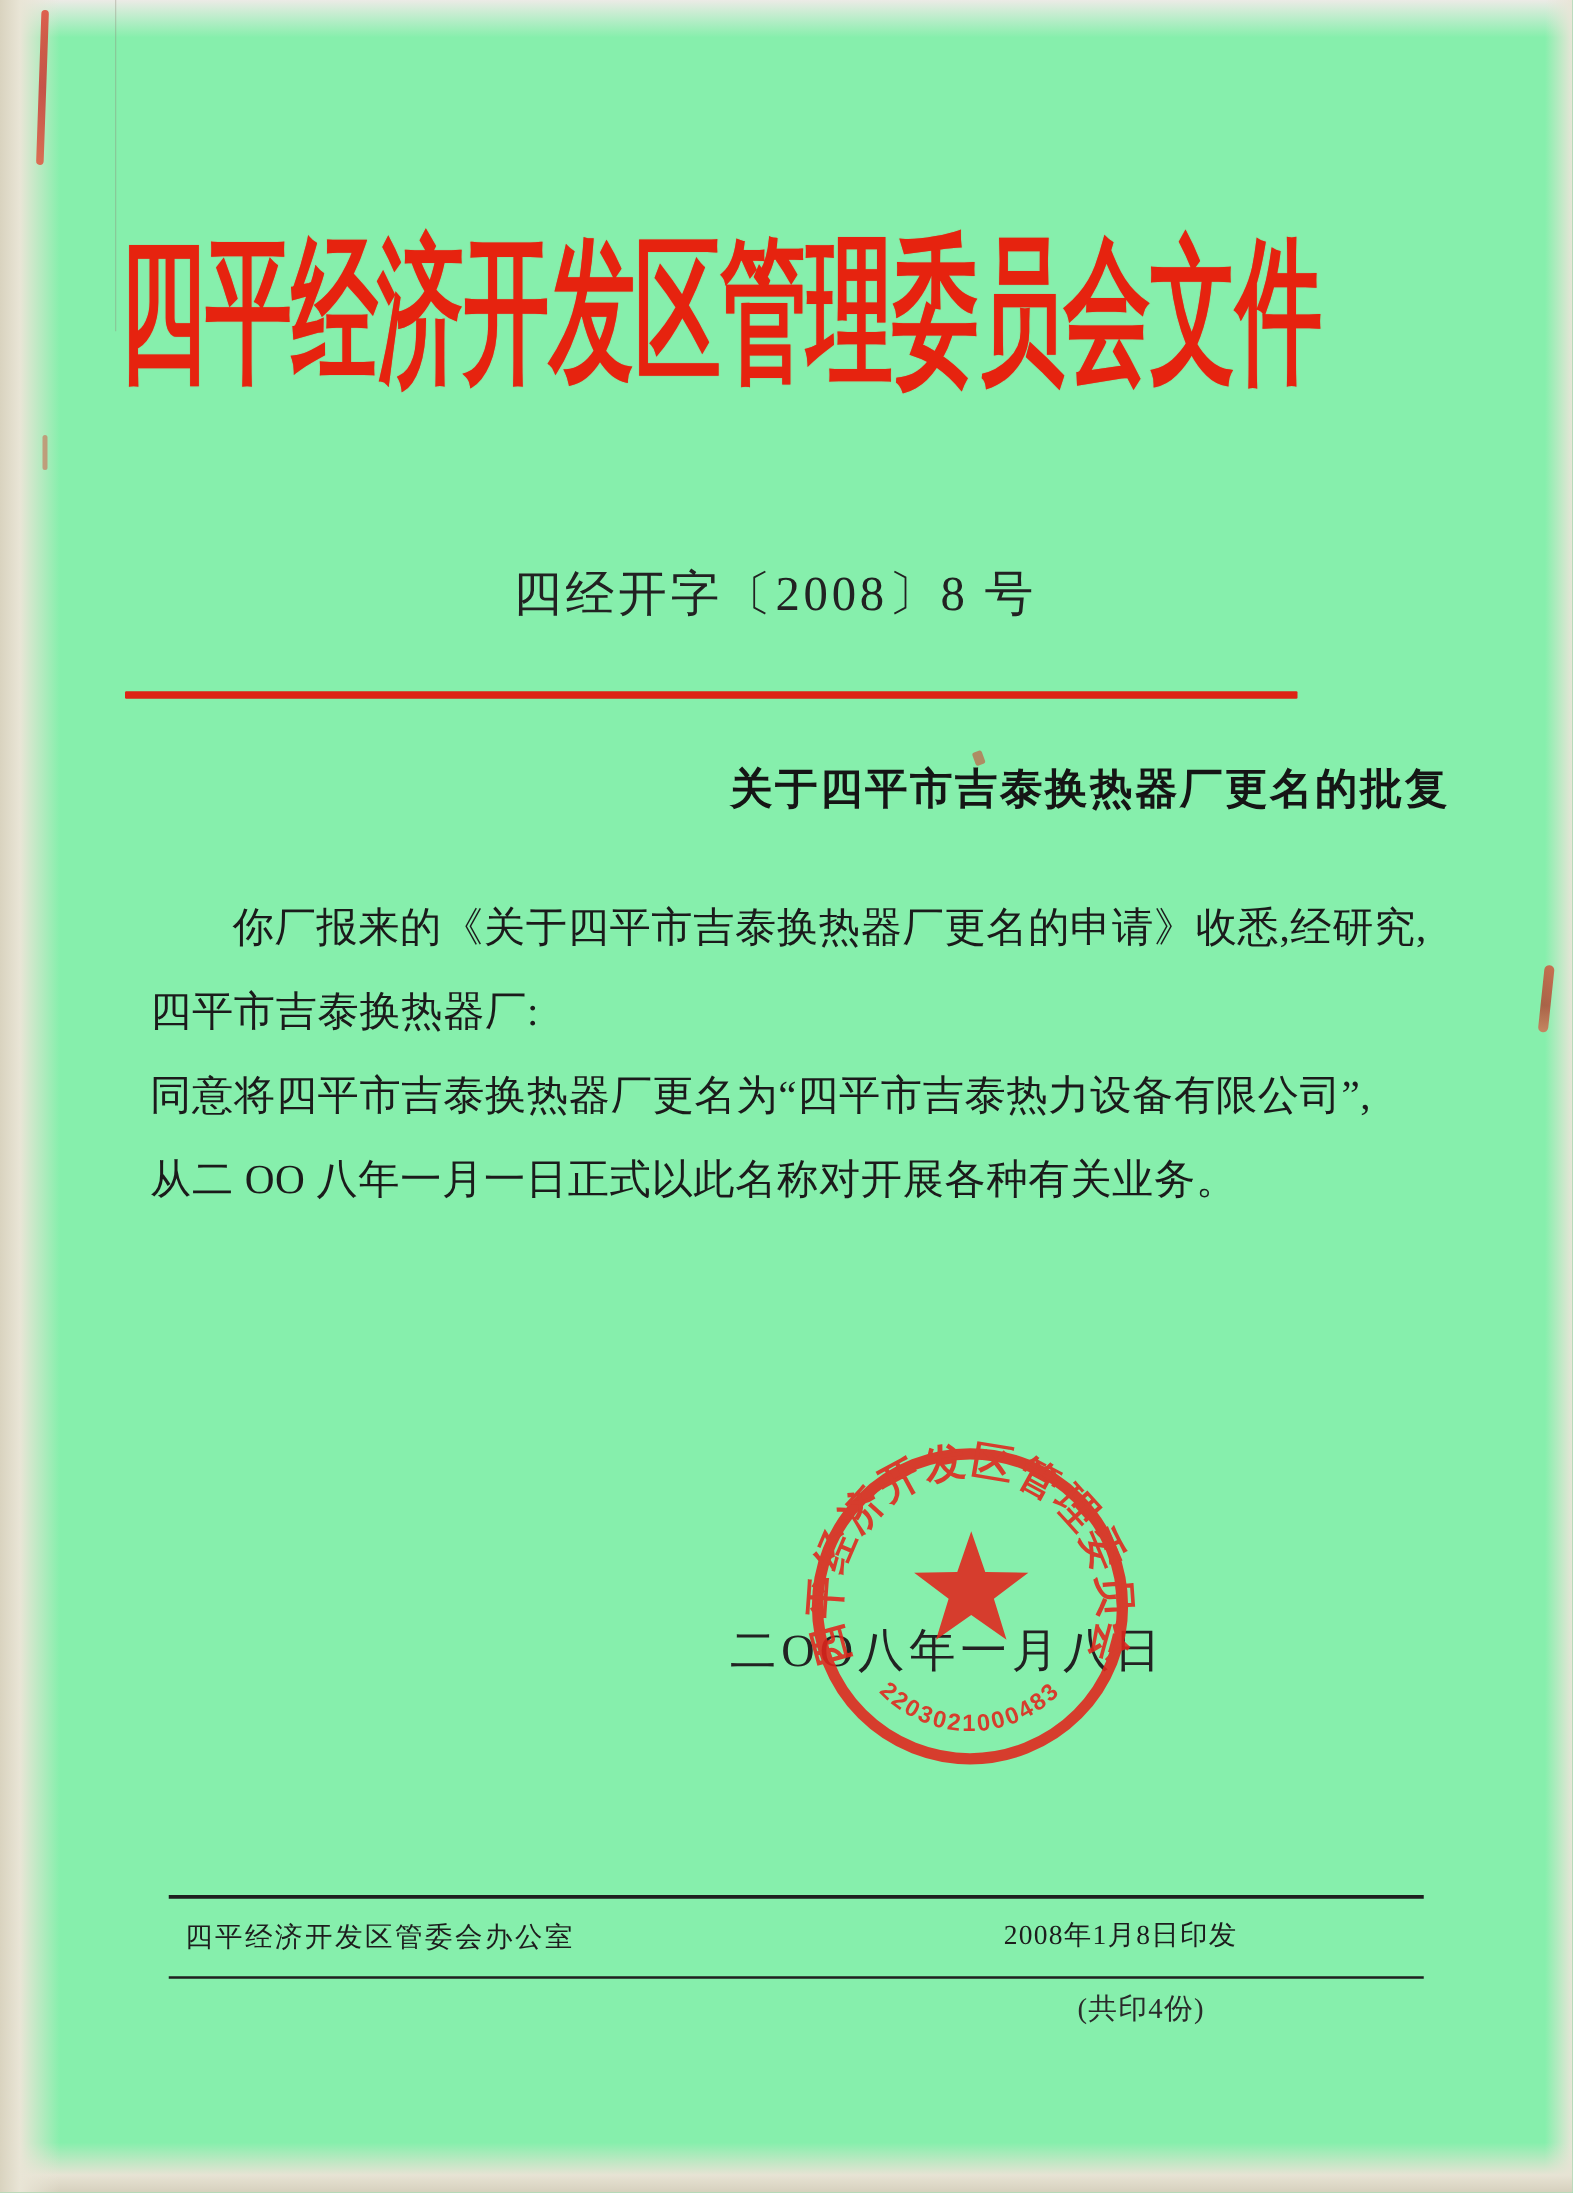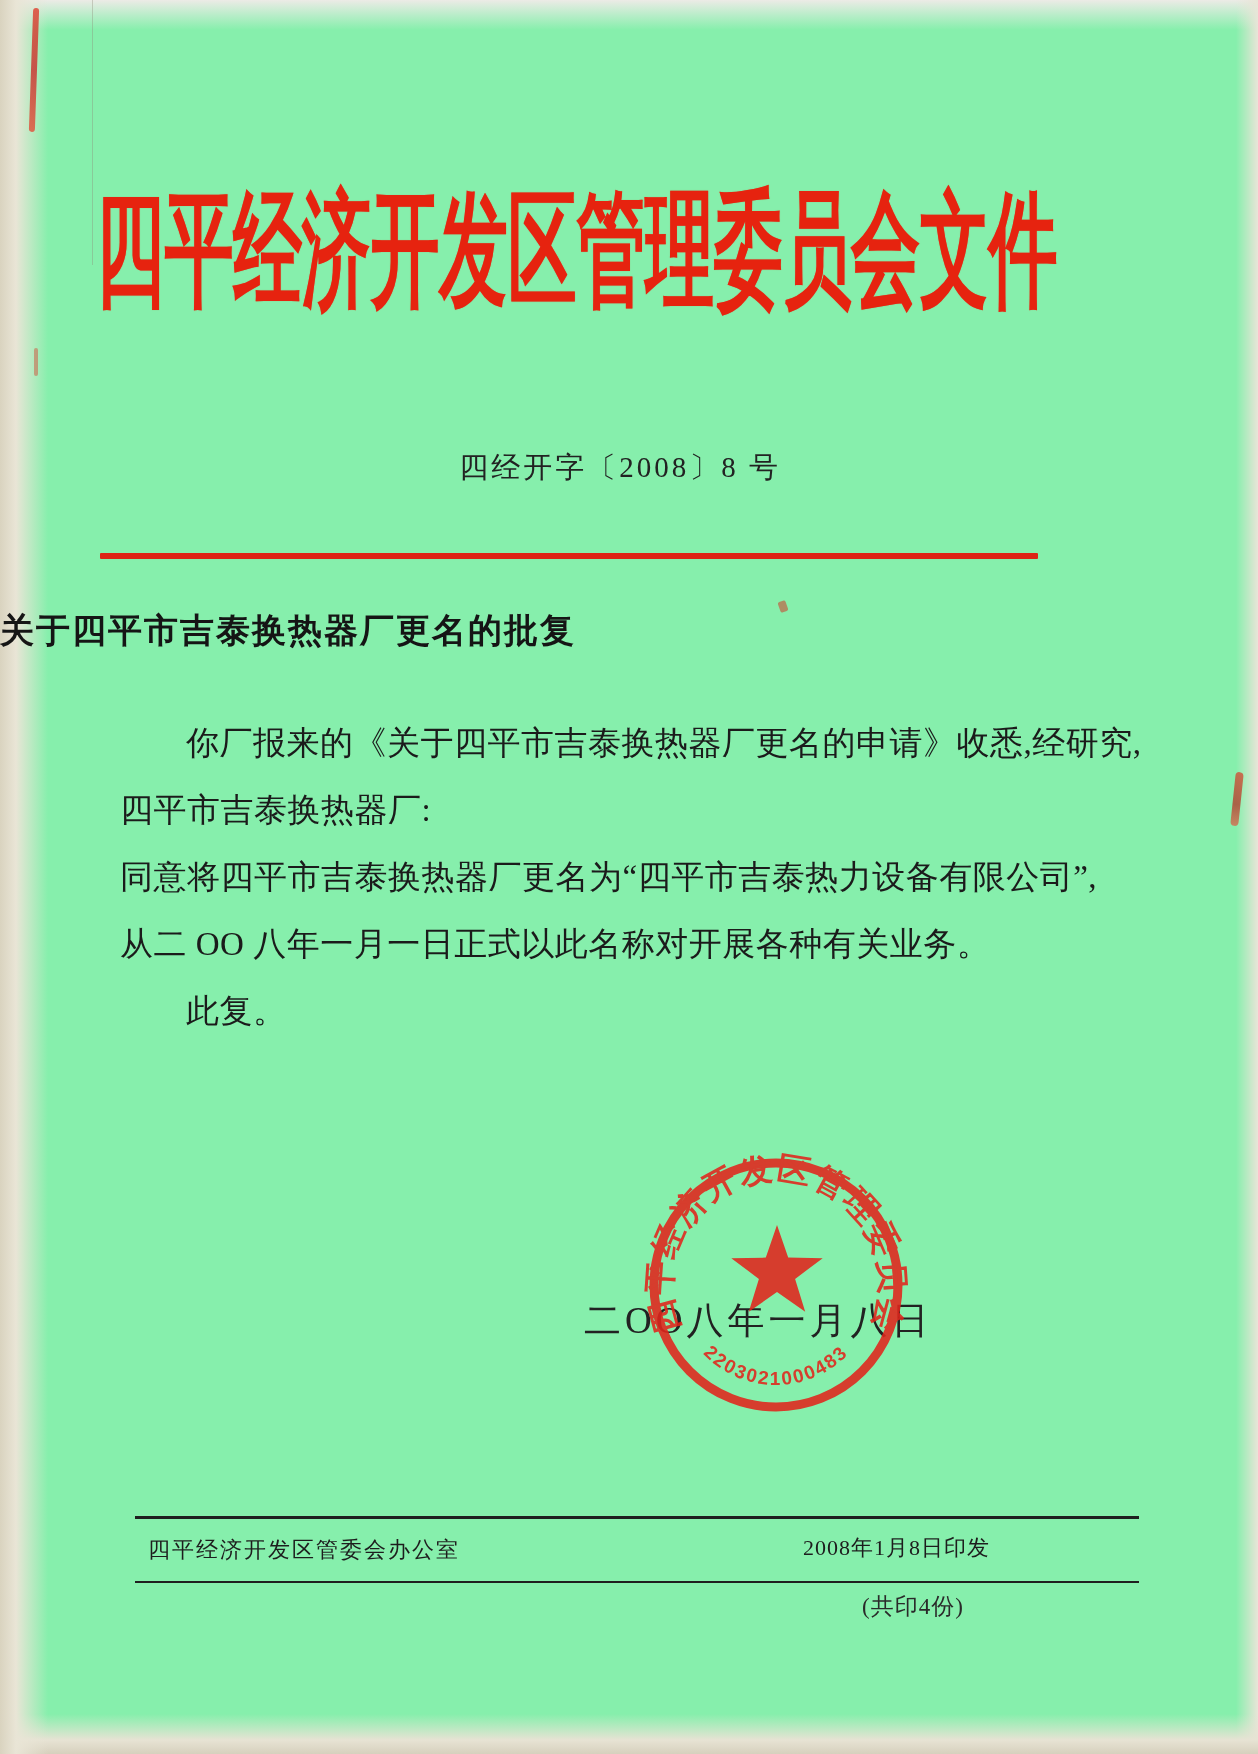--- a/index.html
+++ b/index.html
@@ -37,29 +37,29 @@
     display:inline-block;
     font-size:126px;line-height:150px;font-weight:bold;
     color:#e6230f;
     transform:scaleX(.545);transform-origin:left center;
     white-space:nowrap;
     text-shadow:0 0 1px rgba(230,35,15,.6);
     font-family:"Liberation Serif","DejaVu Serif",serif;
   }
   .doc-number{
     position:absolute;top:448px;left:0;width:1240px;
-    text-align:center;font-size:29px;letter-spacing:3px;color:#222;
+    text-align:center;font-size:39px;letter-spacing:3px;color:#222;
   }
   .red-rule{
     position:absolute;left:100px;top:553px;width:938px;height:6px;
     background:#dd2415;border-radius:1px;
   }
   .doc-title{
     position:absolute;top:608px;left:0;width:1160px;
-    text-align:left;font-size:34px;font-weight:bold;letter-spacing:2px;color:#151515;
+    text-align:right;font-size:34px;font-weight:bold;letter-spacing:2px;color:#151515;
     font-family:"Liberation Sans","DejaVu Sans",sans-serif;
   }
   .body-block{position:absolute;top:710px;left:120px;width:930px;}
   .body-line{
     height:67px;line-height:67px;font-size:33px;color:#1b1b1b;
     letter-spacing:.5px;white-space:nowrap;
   }
   .indent{padding-left:66px;}
 
   .date-line{
@@ -107,21 +107,20 @@
 
   <div class="red-rule"></div>
 
   <div class="doc-title">关于四平市吉泰换热器厂更名的批复</div>
 
   <div class="body-block">
     <div class="body-line indent">你厂报来的《关于四平市吉泰换热器厂更名的申请》收悉,经研究,</div>
     <div class="body-line">四平市吉泰换热器厂:</div>
     <div class="body-line">同意将四平市吉泰换热器厂更名为“四平市吉泰热力设备有限公司”,</div>
     <div class="body-line">从二 OO 八年一月一日正式以此名称对开展各种有关业务。</div>
-    <div class="body-line indent">此复。</div>
   </div>
 
   <div class="date-line">二OO八年一月八日</div>
 
   <div class="seal">
     <svg width="304" height="304" viewBox="-152 -152 304 304">
       <circle cx="0" cy="0" r="122" fill="none" stroke="#e2251c" stroke-width="9"></circle>
       <path id="sealArc" d="M -95.2 44.4 A 105 105 0 1 1 95.2 44.4" fill="none"></path>
       <text font-size="33" font-weight="bold" fill="#e2251c" letter-spacing="2" font-family="Liberation Serif, DejaVu Serif, serif">
         <textPath href="#sealArc" startOffset="50%" text-anchor="middle">四平经济开发区管理委员会</textPath>

